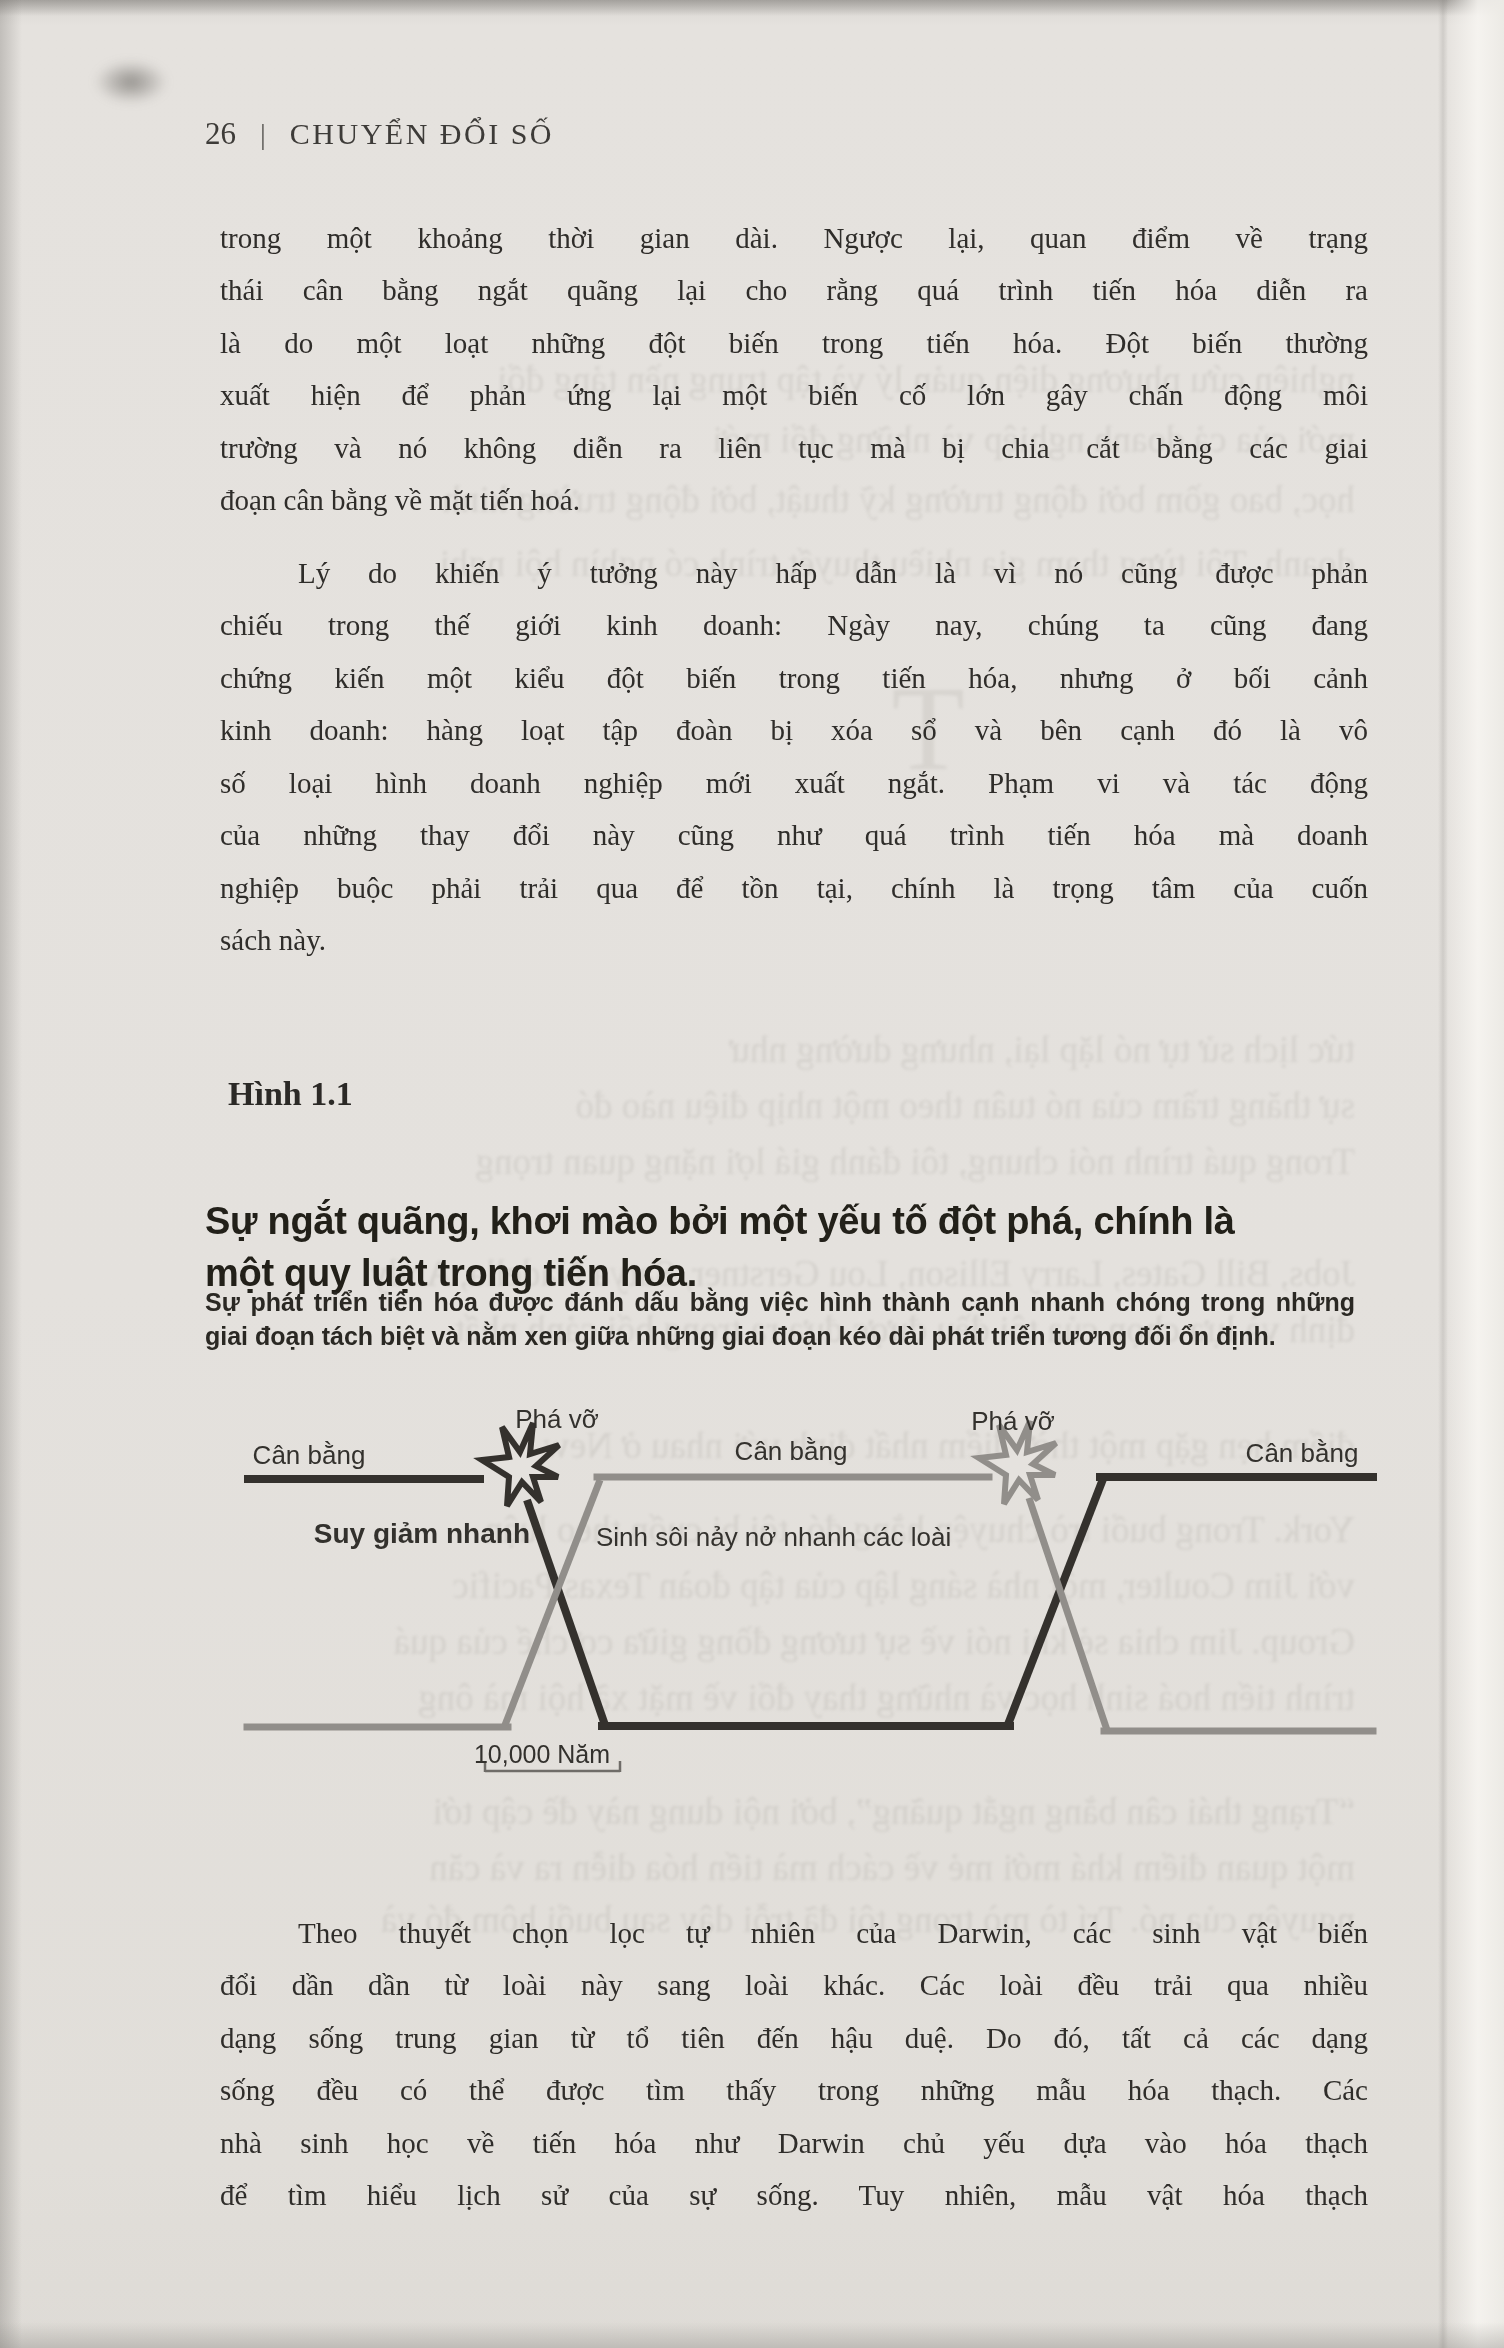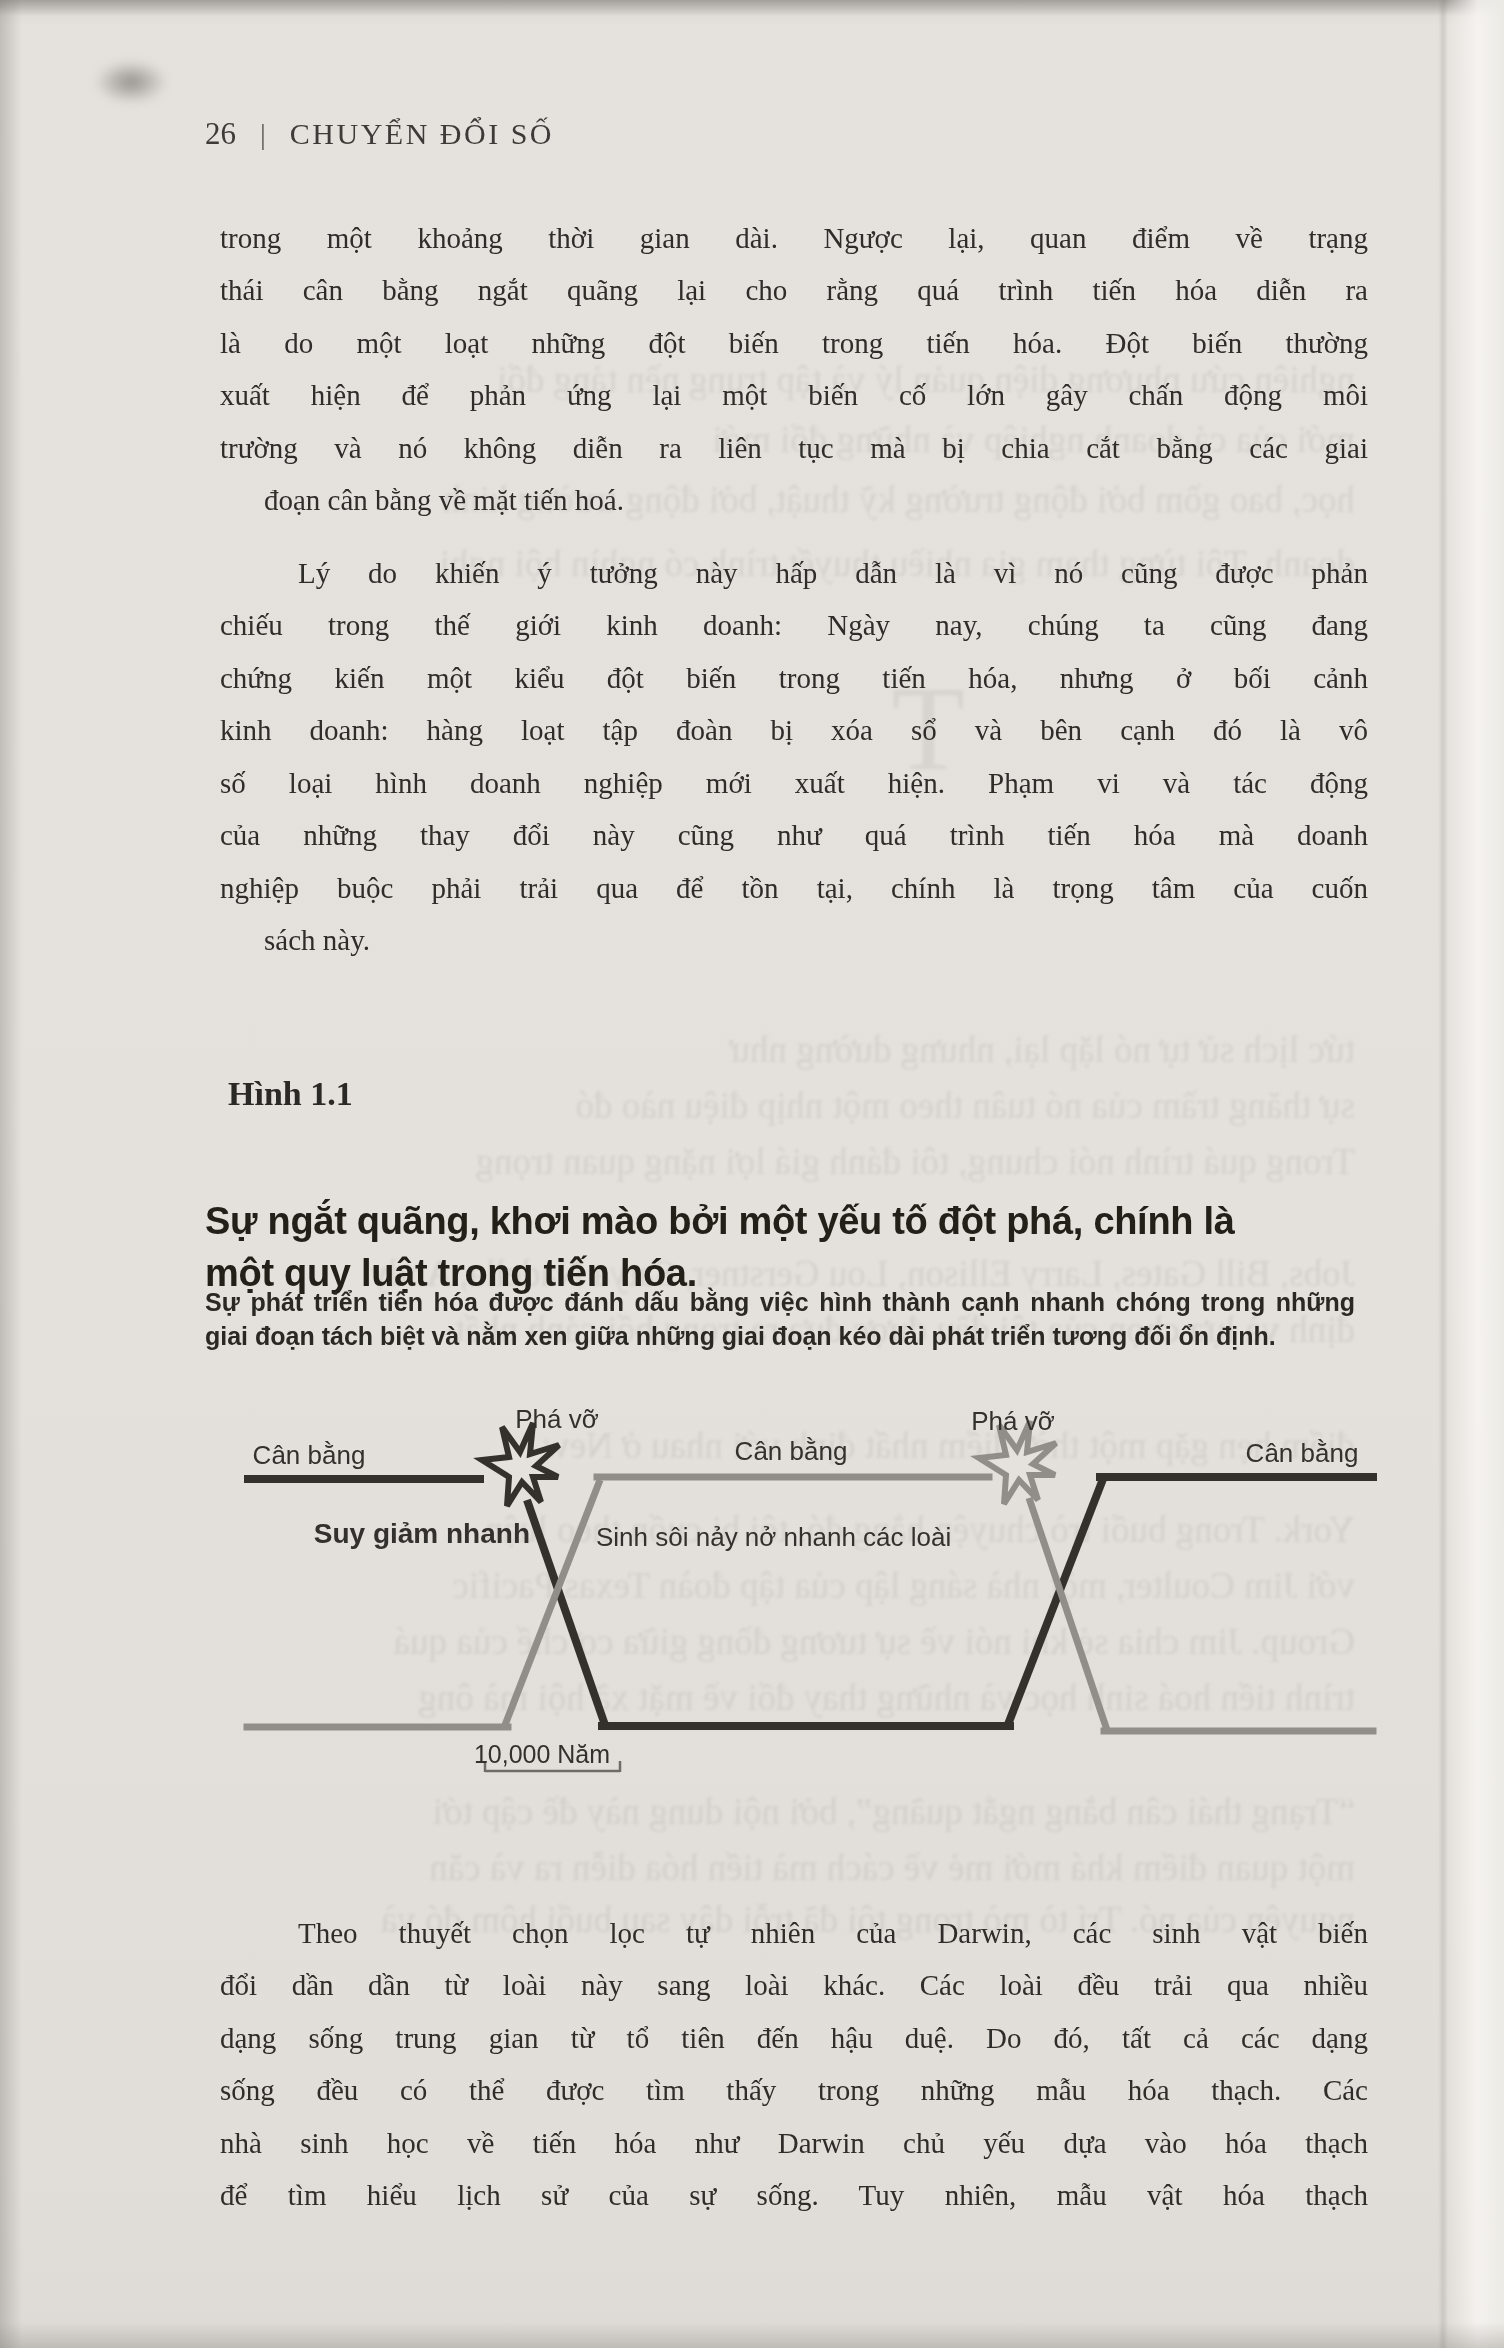--- a/index.html
+++ b/index.html
@@ -33,21 +33,21 @@
   .hdr .title{font-size:30px;letter-spacing:2.5px;}
 
   
   .ln{
     position:absolute;left:220px;width:1148px;
     font-size:29px;line-height:1.15;
     text-align:justify;text-align-last:justify;
     white-space:nowrap;
     color:#2f2d2a;
   }
-  .ln.last{text-align-last:left;margin-left:44px;}
+  .ln.last{text-align-last:left;}
   .ln.indent{padding-left:78px;box-sizing:border-box;}
 
   .fig-label{position:absolute;left:228px;top:1075px;font-size:34px;font-weight:700;color:#2b2926;}
 
   .fig-title{
     position:absolute;left:205px;width:1165px;
     font-family:"Liberation Sans","DejaVu Sans",sans-serif;
     font-weight:700;font-size:38px;color:#222019;letter-spacing:-.3px;white-space:nowrap;margin-top:40px;
   }
   .fig-caption{
@@ -117,21 +117,21 @@
   <div class="ln" style="top:274px">thái cân bằng ngắt quãng lại cho rằng quá trình tiến hóa diễn ra</div>
   <div class="ln" style="top:327px">là do một loạt những đột biến trong tiến hóa. Đột biến thường</div>
   <div class="ln" style="top:379px">xuất hiện để phản ứng lại một biến cố lớn gây chấn động môi</div>
   <div class="ln" style="top:432px">trường và nó không diễn ra liên tục mà bị chia cắt bằng các giai</div>
   <div class="ln last" style="top:484px">đoạn cân bằng về mặt tiến hoá.</div>
 
   <div class="ln indent" style="top:557px">Lý do khiến ý tưởng này hấp dẫn là vì nó cũng được phản</div>
   <div class="ln" style="top:609px">chiếu trong thế giới kinh doanh: Ngày nay, chúng ta cũng đang</div>
   <div class="ln" style="top:662px">chứng kiến một kiểu đột biến trong tiến hóa, nhưng ở bối cảnh</div>
   <div class="ln" style="top:714px">kinh doanh: hàng loạt tập đoàn bị xóa sổ và bên cạnh đó là vô</div>
-  <div class="ln" style="top:767px">số loại hình doanh nghiệp mới xuất hiện. Phạm vi và tác động</div>
+  <div class="ln" style="top:767px">số loại hình doanh nghiệp mới xuất ngắt. Phạm vi và tác động</div>
   <div class="ln" style="top:819px">của những thay đổi này cũng như quá trình tiến hóa mà doanh</div>
   <div class="ln" style="top:872px">nghiệp buộc phải trải qua để tồn tại, chính là trọng tâm của cuốn</div>
   <div class="ln last" style="top:924px">sách này.</div>
 
   <div class="fig-label">Hình 1.1</div>
 
   <div class="fig-title" style="top:1160px">Sự ngắt quãng, khơi mào bởi một yếu tố đột phá, chính là</div>
   <div class="fig-title" style="top:1212px">một quy luật trong tiến hóa.</div>
 
   <div class="fig-caption" style="top:1288px">Sự phát triển tiến hóa được đánh dấu bằng việc hình thành cạnh nhanh chóng trong những</div>

